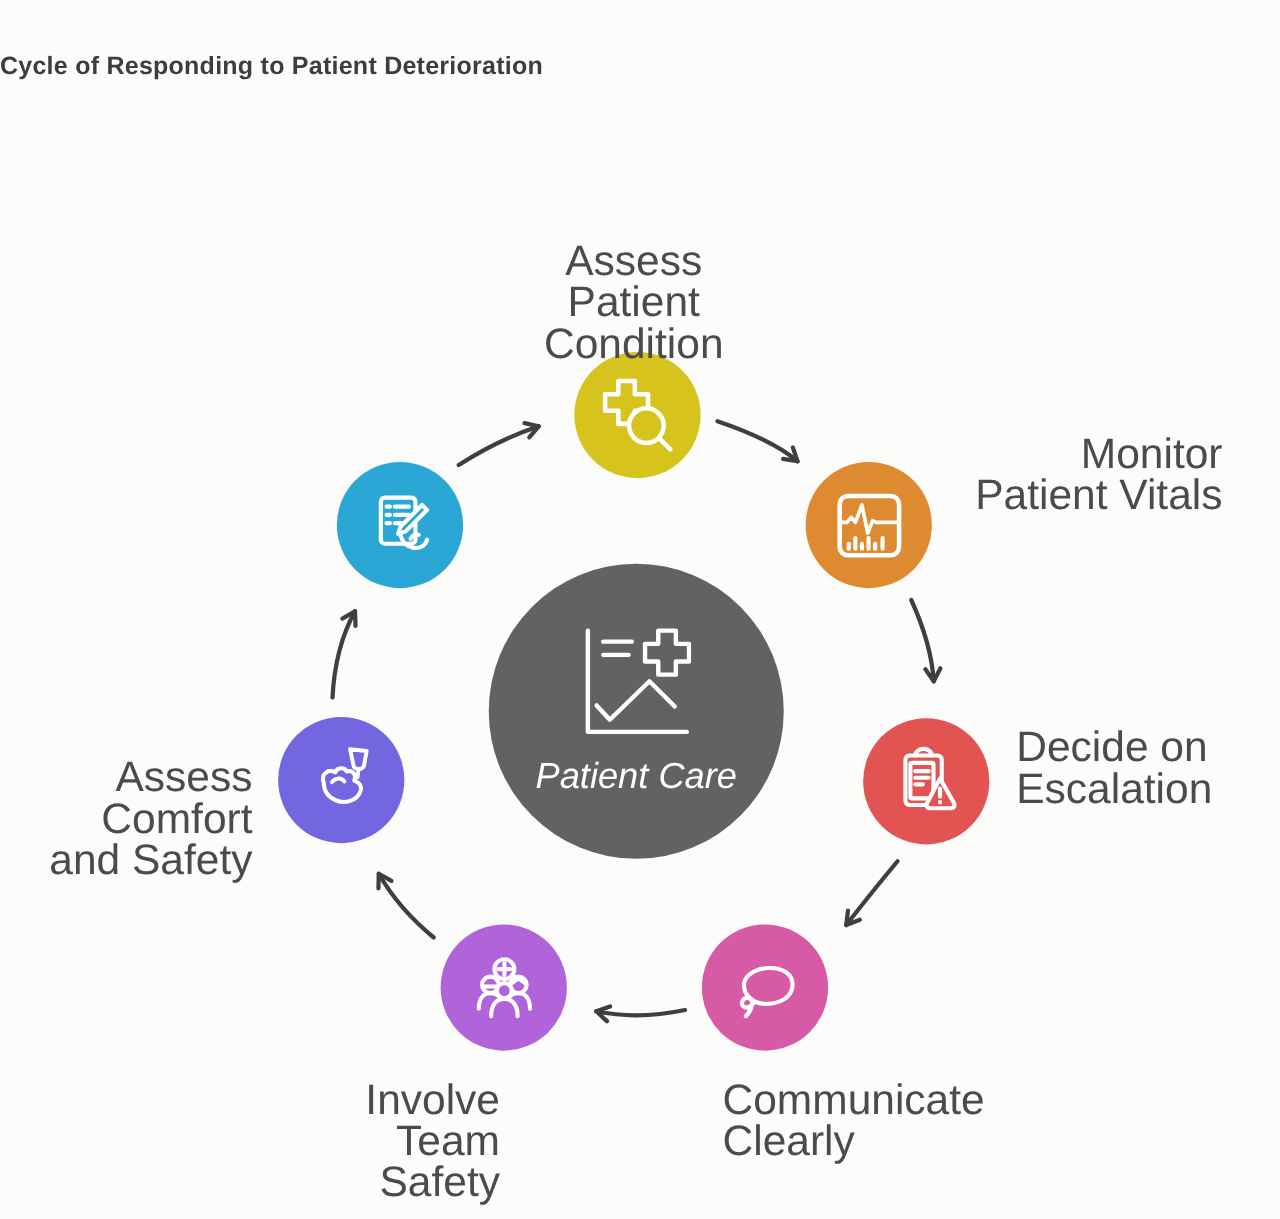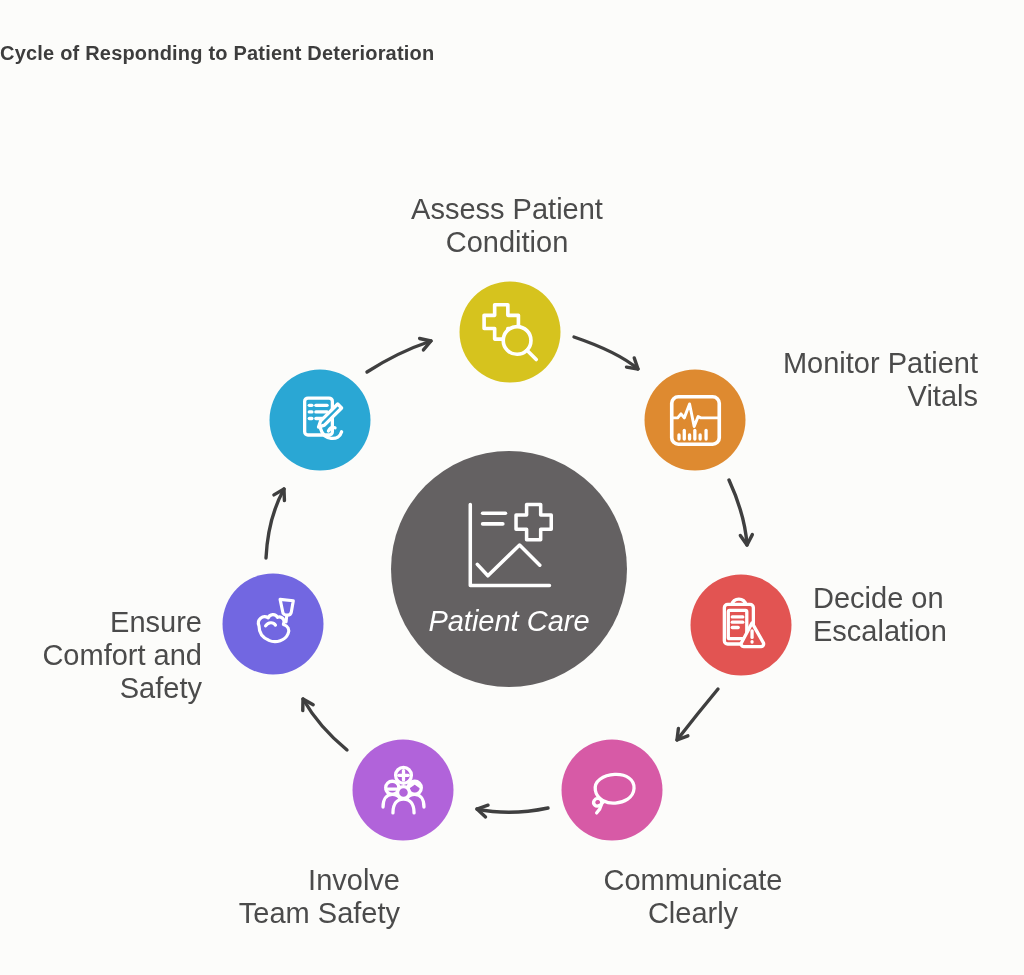--- a/index.html
+++ b/index.html
@@ -20,21 +20,21 @@
   }
   .node svg{width:66px;height:66px;display:block;}
   .hub{
     position:absolute;width:236px;height:236px;border-radius:50%;
     background:var(--c,#646162);transform:translate(-50%,-50%);
     display:flex;flex-direction:column;align-items:center;justify-content:center;
   }
   .hub svg{width:88px;height:88px;display:block;margin-bottom:16px;}
   .hub-label{color:#ffffff;font-size:29px;font-weight:400;font-style:italic;}
   .step-label{
-    position:absolute;font-size:29px;line-height:33px;color:#4b4b4b;
+    position:absolute;font-size:34px;line-height:33px;color:#4b4b4b;
   }
   .ic{stroke:#ffffff;fill:none;stroke-linecap:round;stroke-linejoin:round;}
 </style>
 </head>
 <body>
 
 <div class="canvas">
 
   <h1 class="title">Cycle of Responding to Patient Deterioration</h1>
 
@@ -145,17 +145,17 @@
         <path d="M43 47 H54"></path>
       <path d="M76 25 L82 31 L56 57 L47 60 L50 51 Z" fill="var(--c)"></path>
       <path d="M50 62 C52 70 58 76 66 77 C74 78 80 74 82 67"></path>
       <path d="M62 66 C64 62 68 60 72 61"></path>
     </svg>
   </div>
 
   <div class="step-label" style="left:395px;top:193px;width:224px;text-align:center;">Assess Patient Condition</div>
   <div class="step-label" style="left:768px;top:347px;width:210px;text-align:right;">Monitor Patient Vitals</div>
   <div class="step-label" style="left:813px;top:582px;width:170px;text-align:left;">Decide on Escalation</div>
-  <div class="step-label" style="left:578px;top:864px;width:230px;text-align:center;">Communicate Clearly</div>
+  <div class="step-label" style="left:578px;top:864px;width:230px;text-align:left;">Communicate Clearly</div>
   <div class="step-label" style="left:238px;top:864px;width:162px;text-align:right;">Involve Team Safety</div>
-  <div class="step-label" style="left:30px;top:606px;width:172px;text-align:right;">Ensure Comfort and Safety</div>
+  <div class="step-label" style="left:30px;top:606px;width:172px;text-align:right;">Assess Comfort and Safety</div>
 
 </div>
 
 </body></html>

